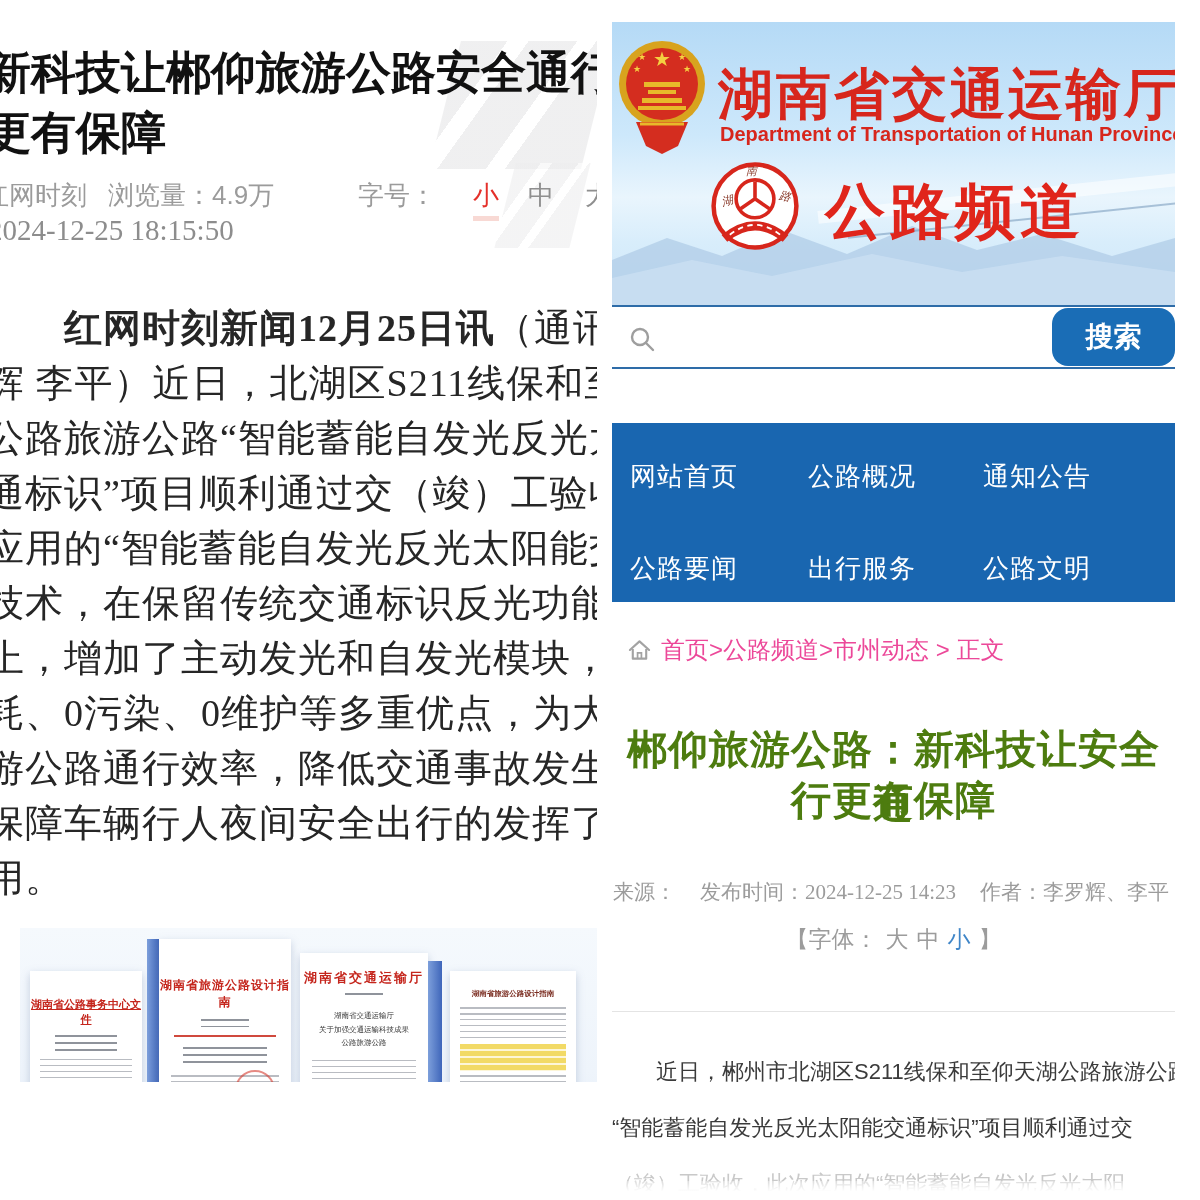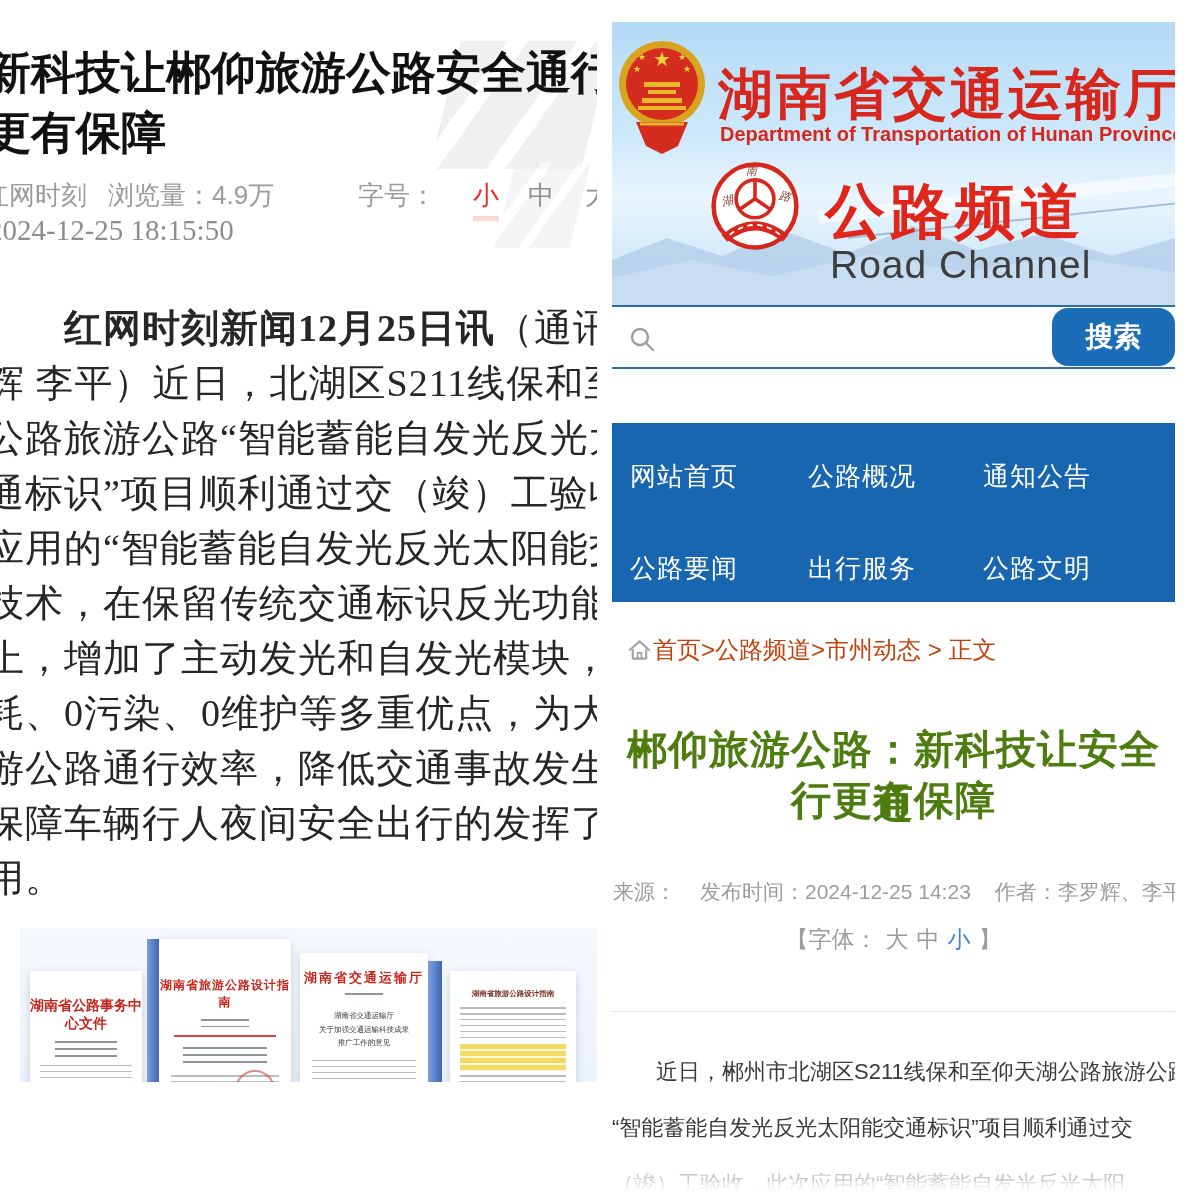--- a/index.html
+++ b/index.html
@@ -52,27 +52,27 @@
   #search-input{position:absolute;left:50px;top:6px;width:375px;height:48px;border:none;outline:none;
                 font-size:27px;color:#333;font-family:"Liberation Sans","DejaVu Sans",sans-serif;}
   #search-input::placeholder{color:#9e9e9e;}
   #search-btn{position:absolute;left:440px;top:1px;width:123px;height:58px;background:#1a6db6;
               border-radius:16px;color:#fff;font-size:28px;font-weight:bold;text-align:center;
               line-height:58px;cursor:pointer;}
   #nav{position:absolute;left:0;top:423px;width:563px;height:179px;background:#1966b0;
        display:grid;grid-template-columns:178px 175px 1fr;padding:36px 0 0 18px;box-sizing:border-box;
        row-gap:40px;}
   .nav-item{color:#fff;font-size:26px;letter-spacing:1px;cursor:pointer;height:30px;}
-  #breadcrumb{position:absolute;left:16px;top:634px;display:flex;align-items:center;gap:2px;
-              color:#c2410c;font-size:24px;cursor:pointer;}
+  #breadcrumb{position:absolute;left:16px;top:634px;display:flex;align-items:center;gap:10px;
+              color:#ec4899;font-size:24px;cursor:pointer;}
   .rtitle{position:absolute;left:0;width:563px;text-align:center;font-size:40px;font-weight:bold;
           color:#4d7c0f;letter-spacing:1px;}
   #rmeta{position:absolute;left:1px;top:878px;width:563px;font-size:21px;color:#9c9c9c;
          white-space:nowrap;overflow:hidden;}
-  #rmeta .sp{margin-right:24px;}
+  #rmeta .sp{margin-right:24px;font-family:Liberation Serif, serif;}
   #rfont{position:absolute;left:0;top:924px;width:563px;text-align:center;font-size:23px;color:#9c9c9c;}
   #rfont span{margin:0 4px;}
   #rfont .fs-small{color:#4086c8;}
   #rdivider{position:absolute;left:0;top:1011px;width:563px;height:1px;background:#e4e4e4;}
   .rbody{position:absolute;left:0;font-size:22px;color:#3b3b3b;white-space:nowrap;letter-spacing:0px;}
   #rfade{position:absolute;left:0;top:1181px;width:563px;height:19px;
          background:linear-gradient(180deg,rgba(255,255,255,.35),#fff 55%);}
 </style>
 </head>
 <body>
@@ -101,40 +101,40 @@
     <div class="lbody" style="top:516px;">应用的“智能蓄能自发光反光太阳能交通标识”</div>
     <div class="lbody" style="top:571px;">技术，在保留传统交通标识反光功能的基础</div>
     <div class="lbody" style="top:626px;">上，增加了主动发光和自发光模块，具有0能</div>
     <div class="lbody" style="top:681px;">耗、0污染、0维护等多重优点，为大力提升旅</div>
     <div class="lbody" style="top:736px;">游公路通行效率，降低交通事故发生率，有效</div>
     <div class="lbody" style="top:791px;">保障车辆行人夜间安全出行的发挥了重要作</div>
     <div class="lbody" style="top:846px;">用。</div>
 
     <div id="limage">
       <div class="doc" style="left:10px;top:43px;width:112px;height:172px;">
-        <div class="doc-title" style="font-size:14px;margin-top:26px;">湖南省公路事务中心文件</div>
+        <div class="doc-title" style="font-size:11px;margin-top:26px;text-decoration:underline;">湖南省公路事务中心文件</div>
         <div class="stripes-c" style="width:55%;height:16px;margin:8px auto 0;"></div>
         <div class="stripes" style="width:82%;height:86px;margin:8px auto 0;"></div>
       </div>
       <div class="spine" style="left:127px;top:11px;width:12px;height:213px;"></div>
       <div class="doc" style="left:139px;top:11px;width:132px;height:213px;">
         <div class="doc-title" style="font-size:12px;margin-top:38px;letter-spacing:1px;">湖南省旅游公路设计指南</div>
         <div class="stripes-c" style="width:36%;height:8px;margin:8px auto 0;"></div>
         <div style="width:78%;height:2px;background:#d0493d;margin:8px auto 0;"></div>
         <div class="stripes-c" style="width:64%;height:20px;margin:10px auto 0;"></div>
         <div class="stripes" style="width:82%;height:56px;margin:8px auto 0;"></div>
         <div id="seal" style="right:16px;bottom:42px;"><span>★</span></div>
       </div>
       <div class="doc" style="left:280px;top:25px;width:128px;height:218px;">
         <div class="doc-title" style="font-size:13px;margin-top:16px;letter-spacing:2px;">湖南省交通运输厅</div>
         <div class="stripes-c" style="width:30%;height:6px;margin:6px auto 0;"></div>
         <div style="font-size:7.5px;color:#333;text-align:center;margin-top:10px;line-height:1.8;">
           <div>湖南省交通运输厅</div>
           <div>关于加强交通运输科技成果</div>
-          <div>推广工作的意见</div>
+          <div>公路旅游公路</div>
         </div>
         <div class="stripes" style="width:82%;height:74px;margin:10px auto 0;"></div>
         <div style="width:84%;height:2px;background:#e05547;margin:8px auto 0;"></div>
       </div>
       <div class="spine" style="left:408px;top:33px;width:14px;height:205px;"></div>
       <div class="doc" style="left:430px;top:43px;width:126px;height:170px;">
         <div class="doc-title" style="font-size:7.5px;margin-top:18px;color:#7a2c20;">湖南省旅游公路设计指南</div>
         <div class="stripes" style="width:84%;height:34px;margin:8px auto 0;"></div>
         <div class="yellow-block" style="width:84%;height:27px;margin:3px auto 0;"></div>
         <div class="stripes" style="width:84%;height:16px;margin:4px auto 0;"></div>
@@ -178,21 +178,20 @@
         <circle cx="50" cy="42" r="21" fill="none" stroke="#d7261c" stroke-width="4"></circle>
         <path d="M50 42 L50 23 M50 42 L34 53 M50 42 L66 53" stroke="#d7261c" stroke-width="4" fill="none"></path>
         <path d="M16 86 Q50 58 84 86" stroke="#d7261c" stroke-width="10" fill="none"></path>
         <path d="M22 82 Q50 60 78 82" stroke="#fff" stroke-width="2" stroke-dasharray="6 5" fill="none"></path>
         <text x="14" y="50" font-size="13" fill="#8a3b2b" font-style="italic" transform="rotate(-14 14 50)">湖</text>
         <text x="40" y="16" font-size="12" fill="#8a3b2b" font-style="italic">南</text>
         <text x="76" y="42" font-size="13" fill="#8a3b2b" font-style="italic" transform="rotate(12 76 42)">路</text>
       </svg>
 
       <div id="channel-title">公路频道</div>
-      <div id="channel-sub">Road Channel</div>
     </div>
 
     <div id="search-row">
       <svg class="abs" style="left:16px;top:18px;" width="28" height="28" viewBox="0 0 28 28">
         <circle cx="12" cy="12" r="8" fill="none" stroke="#9e9e9e" stroke-width="2.4"></circle>
         <line x1="18" y1="18" x2="25" y2="25" stroke="#9e9e9e" stroke-width="2.4" stroke-linecap="round"></line>
       </svg>
       <div id="search-btn">搜索</div>
     </div>
 

